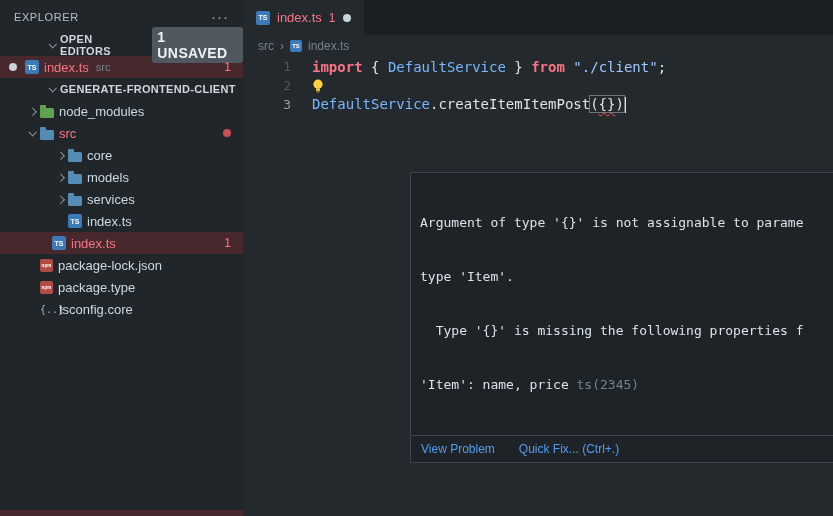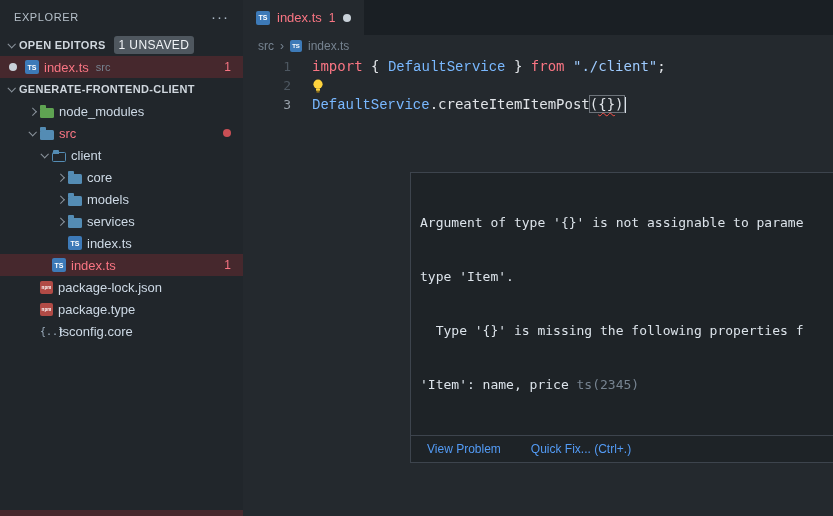--- a/index.html
+++ b/index.html
@@ -10,23 +10,23 @@
         background:var(--editor-bg,#24292e); font-size:13px; color:var(--row-text,#cdd9e5); }
 
   
   #sidebar{ position:absolute; left:0; top:0; width:243px; height:516px;
             background:var(--sidebar-bg,#21262b); overflow:hidden; }
   .sb-header{ height:34px; display:flex; align-items:center; padding:0 14px;
               font-size:11px; letter-spacing:.6px; color:#b6c0ca; }
   .sb-header .more{ margin-left:auto; font-size:15px; letter-spacing:1px; color:#adbac7; cursor:pointer; line-height:10px; }
 
   .sec{ height:22px; display:flex; align-items:center; padding-left:3px;
-        font-size:11px; font-weight:700; letter-spacing:.3px; color:#d0d7de; cursor:pointer; }
+        font-size:11px; font-weight:700; letter-spacing:.3px; color:#d0d7de; cursor:pointer;margin-left:41px; }
   .badge-pill{ margin-left:8px; background:var(--badge-bg,#4f575f); color:var(--badge-text,#f0f3f6);
-               font-size:12px; font-weight:400; padding:2px 5px; border-radius:3px; letter-spacing:.4px; }
+               font-size:14px; font-weight:700; padding:2px 5px; border-radius:3px; letter-spacing:.4px; }
 
   .row{ height:22px; display:flex; align-items:center; padding-right:12px;
         font-size:13px; color:var(--row-text,#cdd9e5); cursor:pointer; white-space:nowrap; }
   .row.selected{ background:var(--selection-bg,#46282d); }
   .row.selected .lbl{ color:var(--error-red,#f97583); }
   .indent-0{ padding-left:24px; }
   .indent-1{ padding-left:36px; }
   .indent-2{ padding-left:52px; }
   .lbl{ margin-left:5px; }
   .lbl.err{ color:var(--error-red,#f97583); }
@@ -76,41 +76,41 @@
   .breadcrumb{ height:22px; display:flex; align-items:center; gap:6px; padding-left:15px;
                font-size:12px; color:var(--muted-text,#768390); }
   .breadcrumb .seg{ cursor:pointer; }
 
   .code{ position:relative; padding-top:0; }
   .code-line{ height:19px; display:flex; align-items:center;
               font-family:"DejaVu Sans Mono",monospace; font-size:14px; white-space:pre; }
   .ln{ width:48px; flex:none; text-align:right; font-size:13px; color:var(--line-number,#4d5761); }
   .ln.active{ color:var(--line-number-active,#98a1aa); }
   .ct{ margin-left:21px; }
-  .kw{ color:var(--keyword-color,#f97583); }
-  .ent{ color:var(--entity-color,#79b8ff);font-family:Liberation Mono, monospace; }
+  .kw{ color:var(--keyword-color,#f97583);font-weight:bold; }
+  .ent{ color:var(--entity-color,#79b8ff); }
   .str{ color:var(--string-color,#9ecbff); }
   .pl{ color:var(--code-text,#e1e4e8); }
   .bracket-group{ outline:1px solid rgba(201,209,217,.45); }
   .err-squiggle{ text-decoration-line:underline; text-decoration-style:wavy;
                  text-decoration-color:var(--squiggle-red,#f85149); text-decoration-thickness:1px;
                  text-underline-offset:3px; }
   .cursor{ display:inline-block; width:1.5px; height:16px; background:#dbe2e9;
            vertical-align:middle; margin-left:1px; }
   .bulb{ display:inline-flex; margin-left:21px; cursor:pointer; }
 
   
   .hover{ position:absolute; left:167px; top:115px; width:470px; z-index:5;
           background:var(--hover-bg,#1e2327); border:1px solid var(--hover-border,#3d444d); }
   .hover-body{ padding:5px 9px; font-family:"DejaVu Sans Mono",monospace; font-size:13px;
                line-height:18px; color:#dce3ea; white-space:pre; overflow:hidden; }
   .ts-code{ color:var(--muted-text,#768390); }
   .hover-actions{ border-top:1px solid var(--hover-border,#3d444d); height:27px;
                   display:flex; align-items:center; gap:24px; padding:0 10px; font-size:12px; }
-  .hover-actions .act{ color:var(--link-blue,#539bf5); cursor:pointer;margin-left:6px; }
+  .hover-actions .act{ color:var(--link-blue,#539bf5); cursor:pointer; }
 </style>
 </head>
 <body>
 
 <div id="app">
 
   <aside id="sidebar">
 
     <div class="sb-header">
       <span>EXPLORER</span>
@@ -146,25 +146,20 @@
     </div>
 
     <div class="row indent-0">
       <span class="chev down"></span>
       <span class="fi folder"></span>
       <span class="lbl err">src</span>
       <span class="spacer"></span>
       <span class="problem-dot"></span>
     </div>
 
-    <div class="row indent-1">
-      <span class="chev down"></span>
-      <span class="fi folder open"></span>
-      <span class="lbl">client</span>
-    </div>
 
     <div class="row indent-2">
       <span class="chev"></span>
       <span class="fi folder"></span>
       <span class="lbl">core</span>
     </div>
 
     <div class="row indent-2">
       <span class="chev"></span>
       <span class="fi folder"></span>

